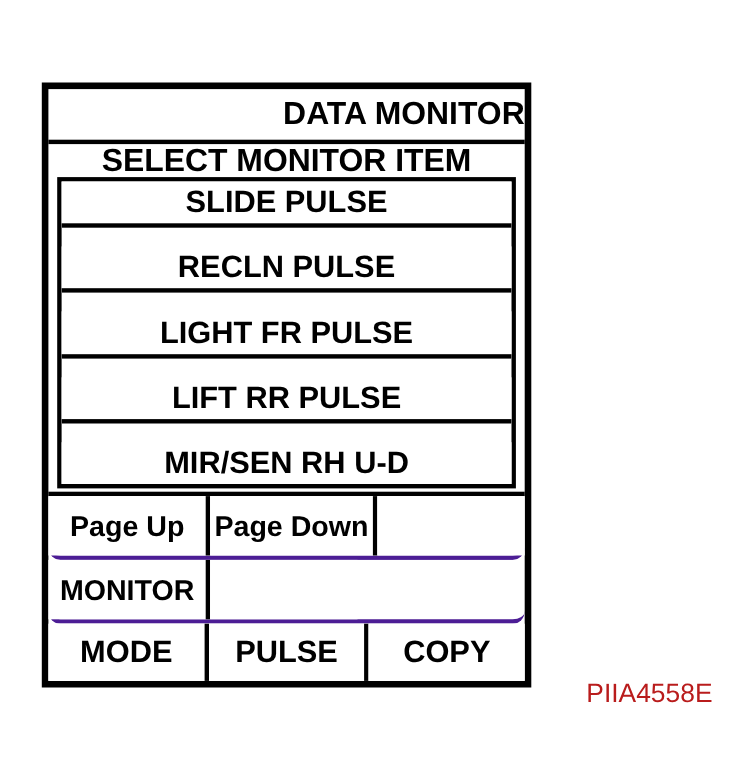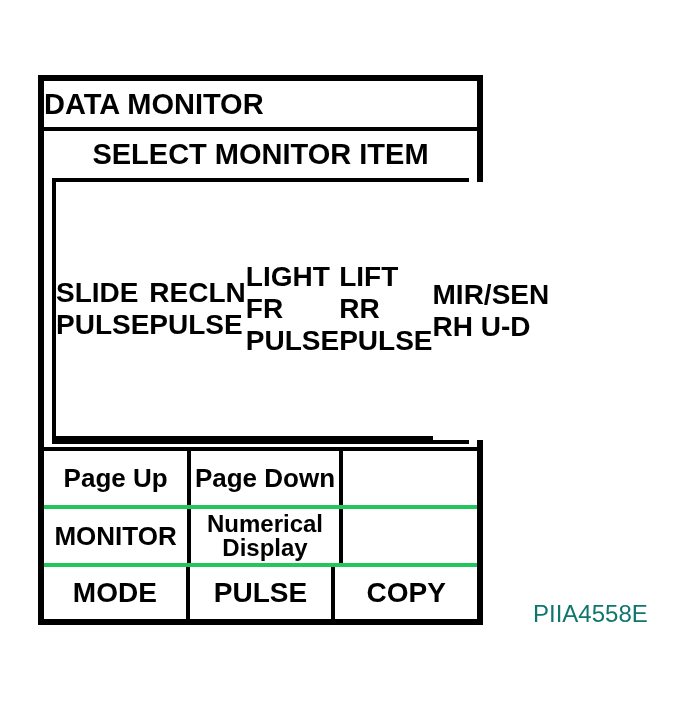--- a/index.html
+++ b/index.html
@@ -33,72 +33,74 @@
   .row {
     box-sizing: border-box;
     display: flex;
   }
 
   
   .title-row {
     height: 50px;
     border-bottom: 4px solid #000;
     align-items: center;
-    justify-content: flex-start;
+    justify-content: flex-end;
   }
   .title-text {
     font-size: 29px;
     font-weight: bold;
     letter-spacing: 0px;
   }
 
   
   .select-region {
     height: 316px;
     border-bottom: 4px solid #000;
     display: flex;
     flex-direction: column;
   }
   .subtitle-row {
-    height: 47px;
+    height: 30px;
     display: flex;
     align-items: center;
     justify-content: center;
   }
   .subtitle-text {
     font-size: 29px;
     font-weight: bold;
   }
   .items-box {
     box-sizing: border-box;
     margin: 0 8px 3px 8px;
     border: 4px solid #000;
     flex: 1;
     display: flex;
-    flex-direction: row;
+    flex-direction: column;
+    gap: 17px;
   }
   .item-row {
     flex: 1;
     box-sizing: border-box;
     display: flex;
     align-items: center;
     justify-content: center;
     border-bottom: 4px solid #000;
     background: #fff;
   }
   .item-row:last-child { border-bottom: none; }
   .item-label {
     font-size: 28px;
     font-weight: bold;
   }
 
   
   .softkey-row {
     height: 58px;
-    border-bottom: 4px solid #22c55e;
+    border-bottom: 4px solid #4c1d95;
+    border-radius: 11px;
   }
   .cell {
     box-sizing: border-box;
     display: flex;
     align-items: center;
     justify-content: center;
     text-align: center;
     background: #fff;
   }
   .cell.bordered-right { border-right: 4px solid #000; }
@@ -119,24 +121,24 @@
   .bottom-row {
     flex: 1;
   }
   .bottom-row .cell { flex: 1; }
   .bottom-row .cell-label { font-size: 28px; }
 
   
   .figure-caption {
     position: absolute;
     left: 533px;
-    top: 600px;
+    top: 617px;
     font-size: 24px;
     font-weight: normal;
-    color: #0f766e;
+    color: #b91c1c;
     letter-spacing: 0px;
   }
 </style>
 </head>
 <body>
 
 <div class="panel">
 
   <div class="row title-row">
     <span class="title-text">DATA MONITOR</span>
@@ -174,26 +176,20 @@
     </div>
     <div class="cell w-blank">
       <span class="cell-label"></span>
     </div>
   </div>
 
   <div class="row softkey-row">
     <div class="cell bordered-right w-pageup">
       <span class="cell-label">MONITOR</span>
     </div>
-    <div class="cell bordered-right w-pagedown">
-      <span class="cell-label two-line">
-        <span>Numerical</span><br>
-        <span>Display</span>
-      </span>
-    </div>
     <div class="cell w-blank">
       <span class="cell-label"></span>
     </div>
   </div>
 
   <div class="row bottom-row">
     <div class="cell bordered-right">
       <span class="cell-label">MODE</span>
     </div>
     <div class="cell bordered-right">

